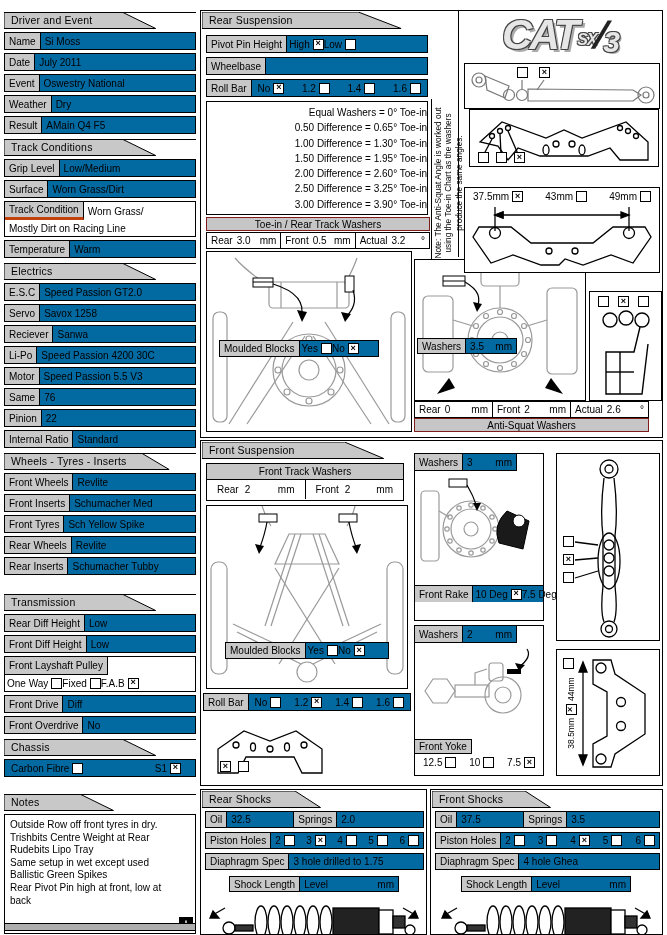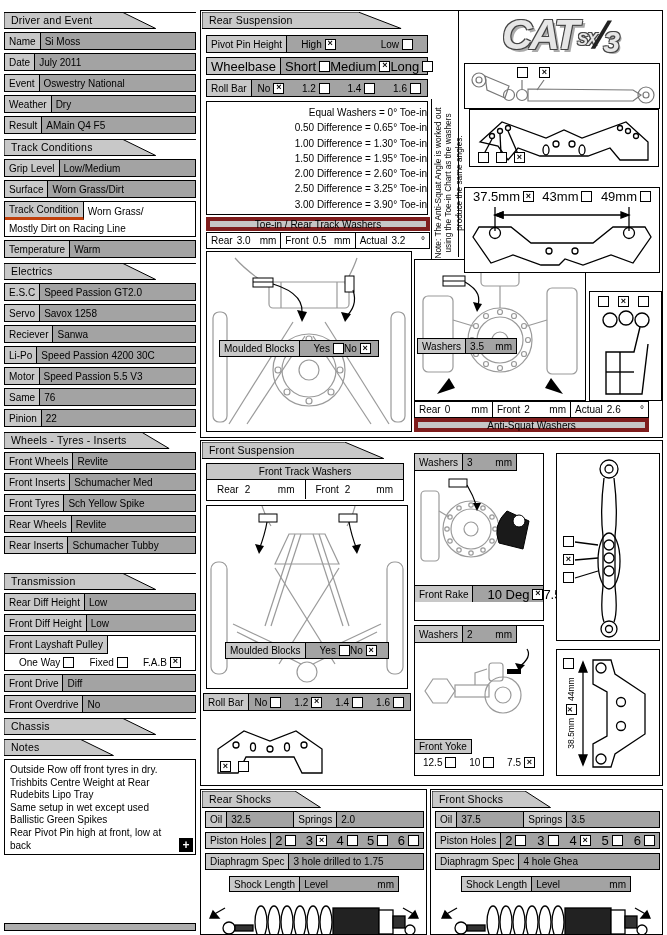--- a/index.html
+++ b/index.html
@@ -1,54 +1,54 @@
 <!DOCTYPE html>
 <html><head>
 <meta charset="utf-8">
 <style>
   html,body{margin:0;padding:0;background:#e9e9e9}
   .sheet{position:relative;width:667px;height:935px;background:#fff;margin:0 auto;
          font-family:"Liberation Sans","DejaVu Sans",sans-serif;font-size:10px;color:#000;
          overflow:hidden;outline:1px solid #bbb}
   .abs{position:absolute;box-sizing:border-box}
   .box{border:1px solid #000;background:#fff;box-sizing:border-box}
-  .row{display:flex;align-items:stretch;border:1px solid #000;background:#a3a3a3;height:18px;box-sizing:border-box}
+  .row{display:flex;align-items:stretch;border:1px solid #000;background:#0369a1;height:18px;box-sizing:border-box}
   .lbl{background:#c8c8c8;border-right:1px solid #000;padding:0 4px;display:flex;align-items:center;white-space:nowrap}
   .val{padding:0 4px;display:flex;align-items:center;white-space:nowrap;flex:1;overflow:hidden}
   .unit{padding:0 4px;display:flex;align-items:center}
   .mb{margin-bottom:3px}
   .sec-h{position:relative;height:17px;margin-bottom:3px}
   .sec-h svg{position:absolute;inset:0;width:100%;height:100%}
   .sec-title{position:absolute;left:7px;top:2px;font-size:10.5px;letter-spacing:.2px}
   .cb{width:9px;height:9px;border:1px solid #000;background:#fff;display:inline-flex;align-items:center;
       justify-content:center;font-size:9px;font-weight:bold;line-height:1;flex:0 0 auto;box-sizing:content-box}
   .cb.checked::after{content:"×";margin-top:-1px}
   .opt{display:inline-flex;align-items:center;gap:3px;white-space:nowrap}
-  .optrow{display:flex;align-items:center;flex:1;justify-content:space-between;padding:0 14px}
-  .bar{background:#c6c6c6;border:4px solid #7f1d1d;display:flex;align-items:center;justify-content:center;box-sizing:border-box}
+  .optrow{display:flex;align-items:center;flex:1;justify-content:flex-start;padding:0 2px}
+  .bar{background:#c6c6c6;border:1px solid #7f1d1d;display:flex;align-items:center;justify-content:center;box-sizing:border-box}
   .trio{display:flex;border:1px solid #000;height:17px;background:#fff;box-sizing:border-box}
   .trio .cell{flex:1;display:flex;align-items:center;gap:4px;padding:0 4px;border-right:1px solid #000;white-space:nowrap}
   .trio .cell:last-child{border-right:none}
   .trio .punit{margin-left:auto}
   .dbox{border:1px solid #000;background:#fff;box-sizing:border-box}
   .vnote{position:absolute;transform:rotate(-90deg);font-size:8.3px;line-height:1.25;text-align:center}
   .vdim{position:absolute;transform:rotate(-90deg);font-size:8.5px;display:flex;align-items:center;gap:3px;justify-content:center}
-  .notes-box{border:1px solid #000;height:96px;padding:4px 5px;position:relative;box-sizing:border-box}
+  .notes-box{border:1px solid #000;height:120px;padding:4px 5px;position:relative;box-sizing:border-box}
   .notes-box div{line-height:12.6px;white-space:nowrap}
   .plus-btn{position:absolute;right:2px;bottom:2px;width:14px;height:14px;background:#000;color:#fff;
             display:flex;align-items:center;justify-content:center;font-size:12px;font-weight:bold}
   .logo{display:flex;align-items:flex-start;justify-content:center;font-style:italic;font-weight:bold;gap:1px}
   .logo-cat{font-size:42px;line-height:40px;letter-spacing:-3px;color:#e6e6e6;
     text-shadow:-1px -1px 0 #444,1px -1px 0 #444,-1px 1px 0 #444,1px 1px 0 #444,3px 3px 0 #aaa}
   .logo-sx{font-size:16px;margin-top:16px;color:#e6e6e6;letter-spacing:-1px;
     text-shadow:-1px -1px 0 #444,1px -1px 0 #444,-1px 1px 0 #444,1px 1px 0 #444}
   .logo-slash{font-size:38px;line-height:36px;margin:2px -3px 0 -3px;color:#222;transform:skewX(-12deg)}
   .logo-3{font-size:30px;margin-top:10px;color:#e6e6e6;
     text-shadow:-1px -1px 0 #444,1px -1px 0 #444,-1px 1px 0 #444,1px 1px 0 #444,2px 2px 0 #aaa}
-  .small{font-size:13px}
+  .small{font-size:10px}
   svg{display:block}
 </style>
 </head>
 <body>
 
 <div class="sheet">
 
   <div class="abs" id="col-left" style="left:4px;top:12px;width:192px">
 
     <div class="sec-h">
@@ -134,20 +134,24 @@
         <span class="val">Speed Passion 5.5 V3</span>
       </div>
     <div class="row mb">
         <span class="lbl">Same</span>
         <span class="val">76</span>
       </div>
     <div class="row mb">
         <span class="lbl">Pinion</span>
         <span class="val">22</span>
       </div>
+    <div class="row mb">
+        <span class="lbl">Internal Ratio</span>
+        <span class="val">Standard</span>
+      </div>
 
     <div class="sec-h" style="margin-top:5px">
       <svg viewBox="0 0 100 17" preserveAspectRatio="none">
           <polygon points="0,0.5 72,0.5 86,16.5 0,16.5" fill="#c8c8c8" stroke="#000" vector-effect="non-scaling-stroke"></polygon>
           <line x1="0" y1="0.5" x2="100" y2="0.5" stroke="#000" vector-effect="non-scaling-stroke"></line>
         </svg>
       <span class="sec-title">Wheels - Tyres - Inserts</span>
     </div>
     <div class="row mb">
         <span class="lbl">Front Wheels</span>
@@ -213,22 +217,34 @@
         <span class="val">No</span>
       </div>
 
     <div class="sec-h" style="margin-top:5px">
       <svg viewBox="0 0 100 17" preserveAspectRatio="none">
           <polygon points="0,0.5 62,0.5 79,16.5 0,16.5" fill="#c8c8c8" stroke="#000" vector-effect="non-scaling-stroke"></polygon>
           <line x1="0" y1="0.5" x2="100" y2="0.5" stroke="#000" vector-effect="non-scaling-stroke"></line>
         </svg>
       <span class="sec-title">Chassis</span>
     </div>
-
-    <div class="sec-h" style="margin-top:4px">
+    <div class="row mb">
+      <div class="optrow" style="justify-content:space-between;padding:0 14px 0 6px">
+        <span class="opt">
+            <span>Carbon Fibre</span>
+            <span class="cb"></span>
+          </span>
+        <span class="opt">
+            <span>S1</span>
+            <span class="cb checked"></span>
+          </span>
+      </div>
+    </div>
+
+    <div class="sec-h" style="margin-top:17px">
       <svg viewBox="0 0 100 17" preserveAspectRatio="none">
           <polygon points="0,0.5 40,0.5 57,16.5 0,16.5" fill="#c8c8c8" stroke="#000" vector-effect="non-scaling-stroke"></polygon>
           <line x1="0" y1="0.5" x2="100" y2="0.5" stroke="#000" vector-effect="non-scaling-stroke"></line>
         </svg>
       <span class="sec-title">Notes</span>
     </div>
     <div class="notes-box">
       <div>Outside Row off front tyres in dry.</div>
       <div>Trishbits Centre Weight at Rear</div>
       <div>Rudebits Lipo Tray</div>
@@ -259,34 +275,20 @@
             <span class="cb checked"></span>
           </span>
         <span class="opt">
             <span>Low</span>
             <span class="cb"></span>
           </span>
       </div>
     </div>
     <div class="row abs small" style="left:5px;top:46px;width:222px">
       <span class="lbl">Wheelbase</span>
-      <div class="optrow" style="justify-content:space-between;padding:0 4px">
-        <span class="opt">
-            <span>Short</span>
-            <span class="cb"></span>
-          </span>
-        <span class="opt">
-            <span>Medium</span>
-            <span class="cb checked"></span>
-          </span>
-        <span class="opt">
-            <span>Long</span>
-            <span class="cb"></span>
-          </span>
-      </div>
     </div>
     <div class="row abs" style="left:5px;top:68px;width:222px">
       <span class="lbl">Roll Bar</span>
       <div class="optrow" style="justify-content:space-between;padding:0 6px">
         <span class="opt">
             <span>No</span>
             <span class="cb checked"></span>
           </span>
         <span class="opt">
             <span>1.2</span>

